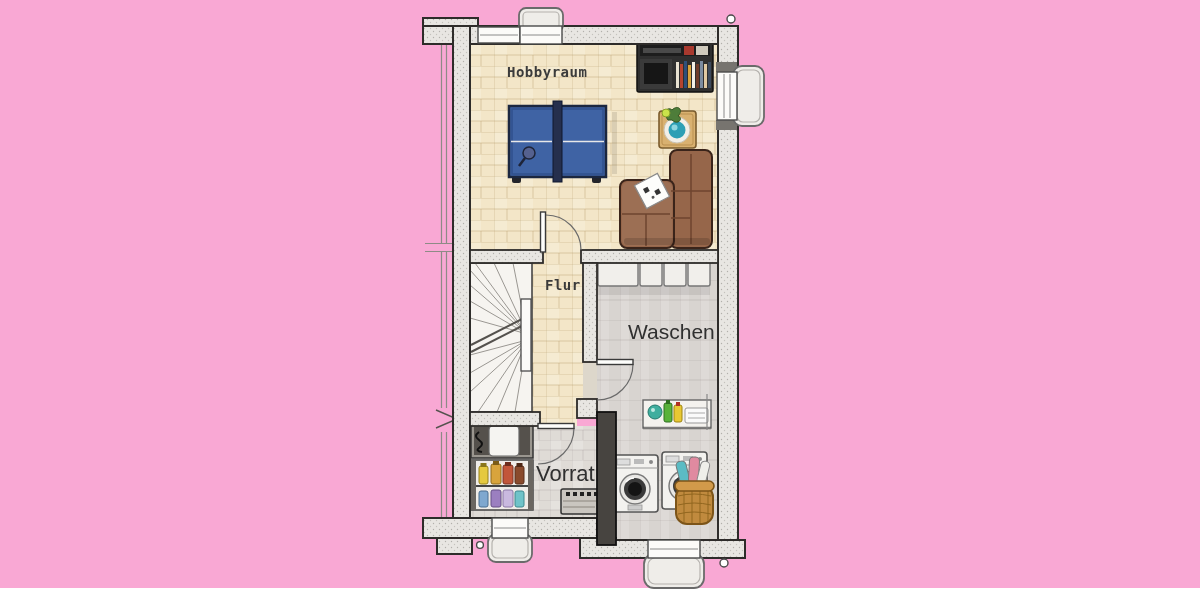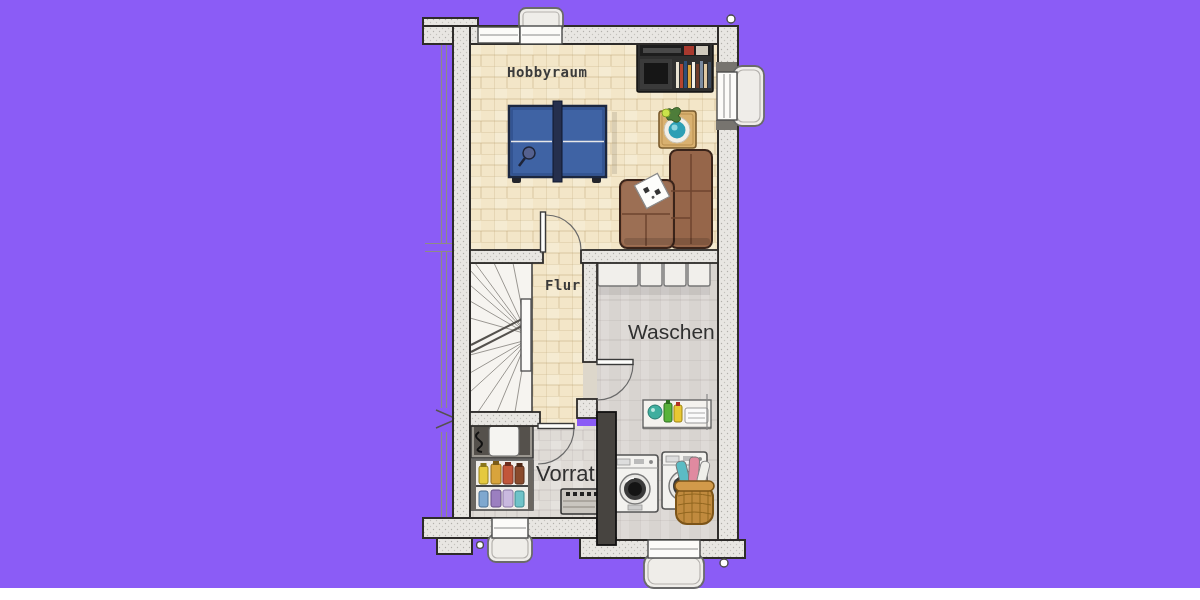--- a/index.html
+++ b/index.html
@@ -2,21 +2,21 @@
 <html style="--wall-fill: #e8e6e2; --wall-line: #2e2c2a; --wall-dark: #474440; --floor-wood: #f3e6c8; --floor-tile-gray: #d8d4d0; --floor-tile-light: #dfdbd6; --stair-floor: #f6f4f0; --table-blue: #3f63a4; --sofa-brown: #96664a; --basket-tan: #c08a3e; --shelf-dark: #2f2f2f; --label-dark: #3b3b3b;"><head>
 <meta charset="utf-8">
 <style>
   :root{
     --wall-fill:#e8e6e2; --wall-line:#2e2c2a; --wall-dark:#474440;
     --floor-wood:#f3e6c8; --floor-tile-gray:#d8d4d0; --floor-tile-light:#dfdbd6;
     --stair-floor:#f6f4f0; --table-blue:#3f63a4; --sofa-brown:#96664a;
     --basket-tan:#c08a3e; --shelf-dark:#2f2f2f; --label-dark:#3b3b3b;
   }
   html,body{margin:0;padding:0;background:#ffffff;width:1200px;height:600px;overflow:hidden;}
-  .stage{position:relative;width:1200px;height:588px;background:#8b5cf6;text-align:right;}
+  .stage{position:relative;width:1200px;height:588px;background:#f9a8d4;text-align:right;}
   svg{position:absolute;left:0;top:0;}
   text{user-select:none;}
   .lbl-mono{font-family:"DejaVu Sans Mono",monospace;font-weight:bold;fill:var(--label-dark);}
   .lbl-sans{font-family:"Liberation Sans",sans-serif;fill:#303030;}
 </style>
 </head>
 <body>
 
 <div class="stage">
 <svg width="1200" height="600" viewBox="0 0 1200 600">

